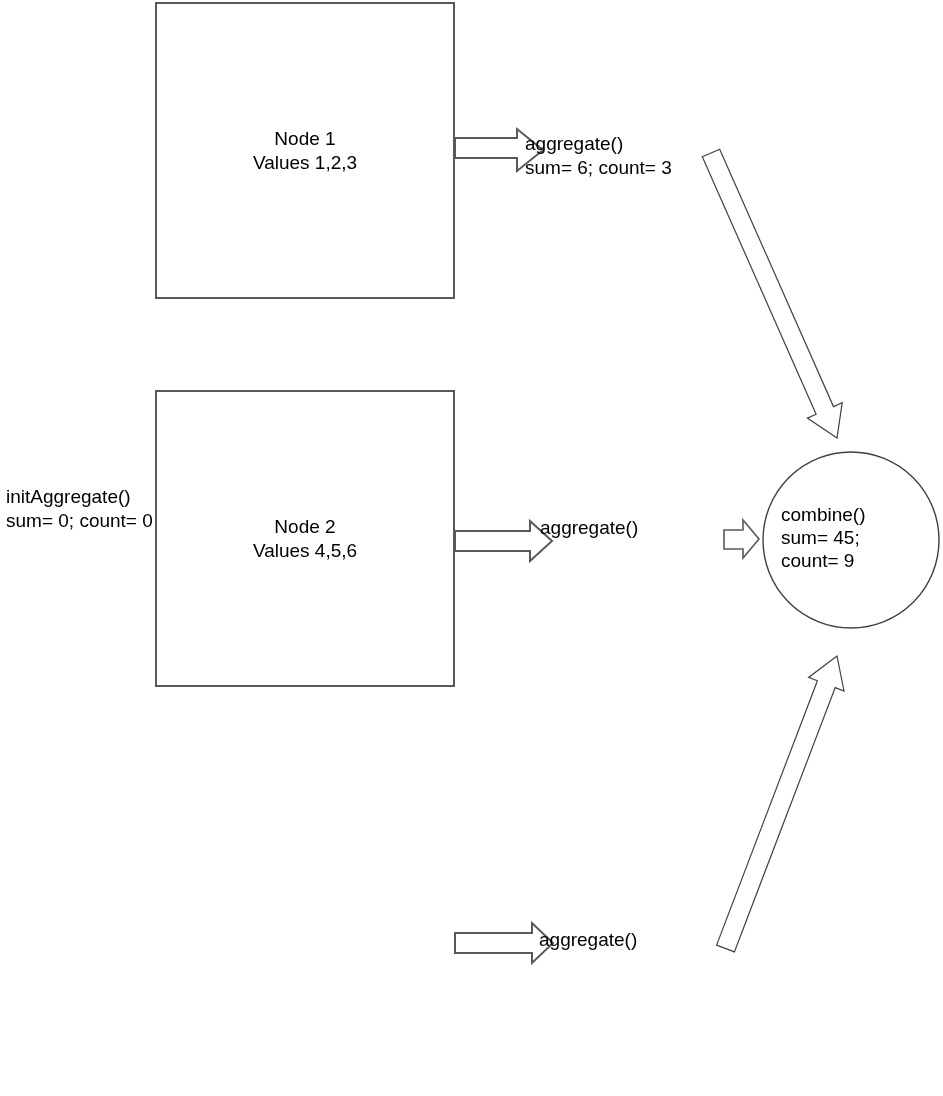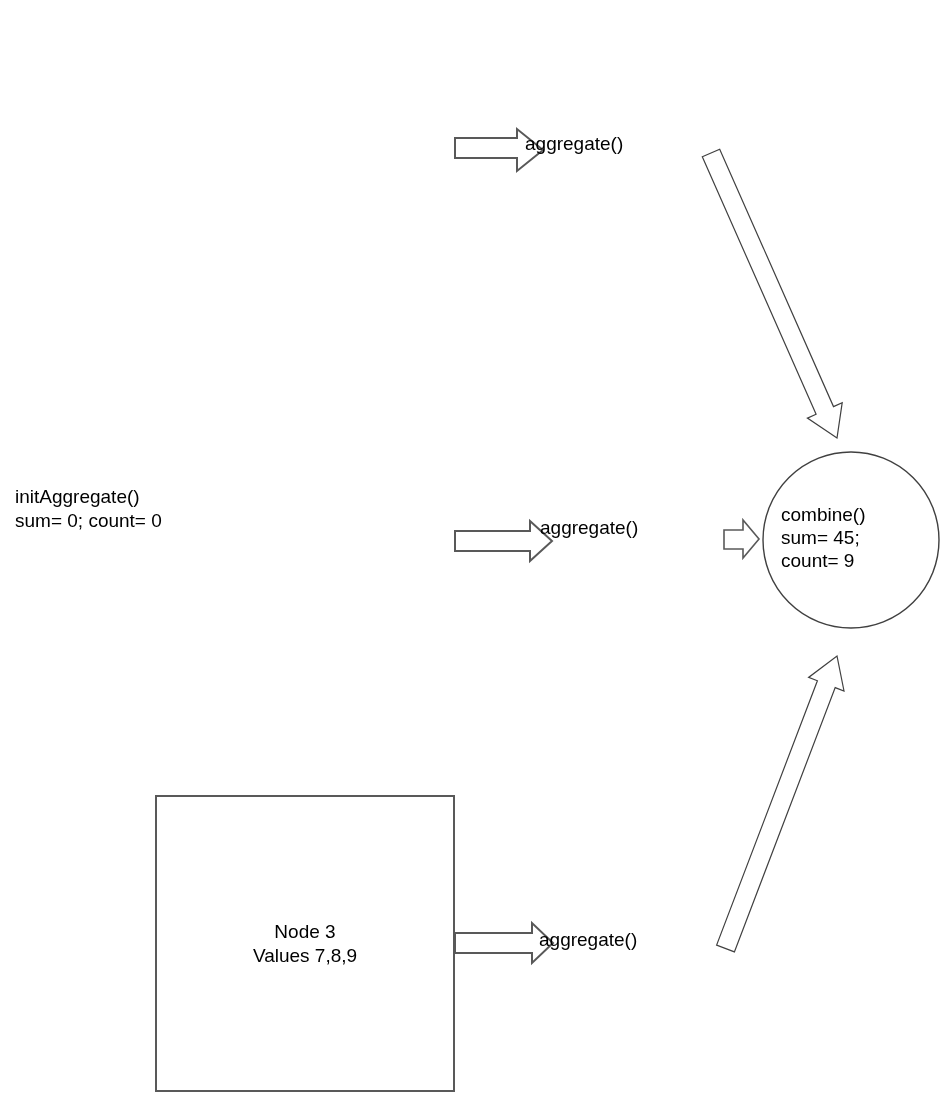--- a/index.html
+++ b/index.html
@@ -41,21 +41,21 @@
   .txt {
     font-size: 19px;
     line-height: 24px;
     color: #000000;
     white-space: nowrap;
   }
   .label-block {
     position: absolute;
     text-align: left;
   }
-  .lbl-init   { left: 15px;   top: 485px; width: 160px; }
+  .lbl-init   { left: 6px;   top: 485px; width: 160px; }
   .lbl-agg1   { left: 525px; top: 132px; width: 174px; }
   .lbl-agg2   { left: 540px; top: 516px; width: 174px; }
   .lbl-agg3   { left: 539px; top: 928px; width: 174px; }
   .lbl-combine{ left: 781px; top: 503px; width: 140px; }
   .lbl-combine .txt { line-height: 23px; }
 </style>
 </head>
 <body>
 
 <div class="canvas">
@@ -67,32 +67,37 @@
     <polygon points="455,933 532,933 532,923 553,943 532,963 532,953 455,953" fill="#ffffff" stroke="#595959" stroke-width="2" stroke-linejoin="miter"></polygon>
 
     <polygon points="724,530 743,530 743,520 759,539 743,558 743,549 724,549" fill="#ffffff" stroke="#595959" stroke-width="1.6" stroke-linejoin="miter"></polygon>
 
     <polygon points="702.3,156.8 816.1,414.2 807.4,418.1 837,438 842.2,402.7 833.5,406.6 719.7,149.2" fill="#ffffff" stroke="#404040" stroke-width="1.2" stroke-linejoin="miter"></polygon>
     <polygon points="716.6,945.1 817.4,680.8 808.6,677.4 837,656 844,691 835.2,687.6 734.4,951.9" fill="#ffffff" stroke="#404040" stroke-width="1.2" stroke-linejoin="miter"></polygon>
 
     <circle cx="851" cy="540" r="88" fill="#ffffff" stroke="#404040" stroke-width="1.4"></circle>
   </svg>
 
-  <div class="node-box n3">
-    <div class="txt">Node 3</div>
-    <div class="txt">Values 7,8,9</div>
+  <div class="node-box n1">
+    <div class="txt">Node 1</div>
+    <div class="txt">Values 1,2,3</div>
+  </div>
+  <div class="node-box n2">
+    <div class="txt">Node 2</div>
+    <div class="txt">Values 4,5,6</div>
   </div>
 
   <div class="label-block lbl-init">
     <div class="txt">initAggregate()</div>
     <div class="txt">sum= 0; count= 0</div>
   </div>
 
   <div class="label-block lbl-agg1">
     <div class="txt">aggregate()</div>
+    <div class="txt">sum= 6; count= 3</div>
   </div>
   <div class="label-block lbl-agg2">
     <div class="txt">aggregate()</div>
   </div>
   <div class="label-block lbl-agg3">
     <div class="txt">aggregate()</div>
   </div>
 
   <div class="label-block lbl-combine">
     <div class="txt">combine()</div>

